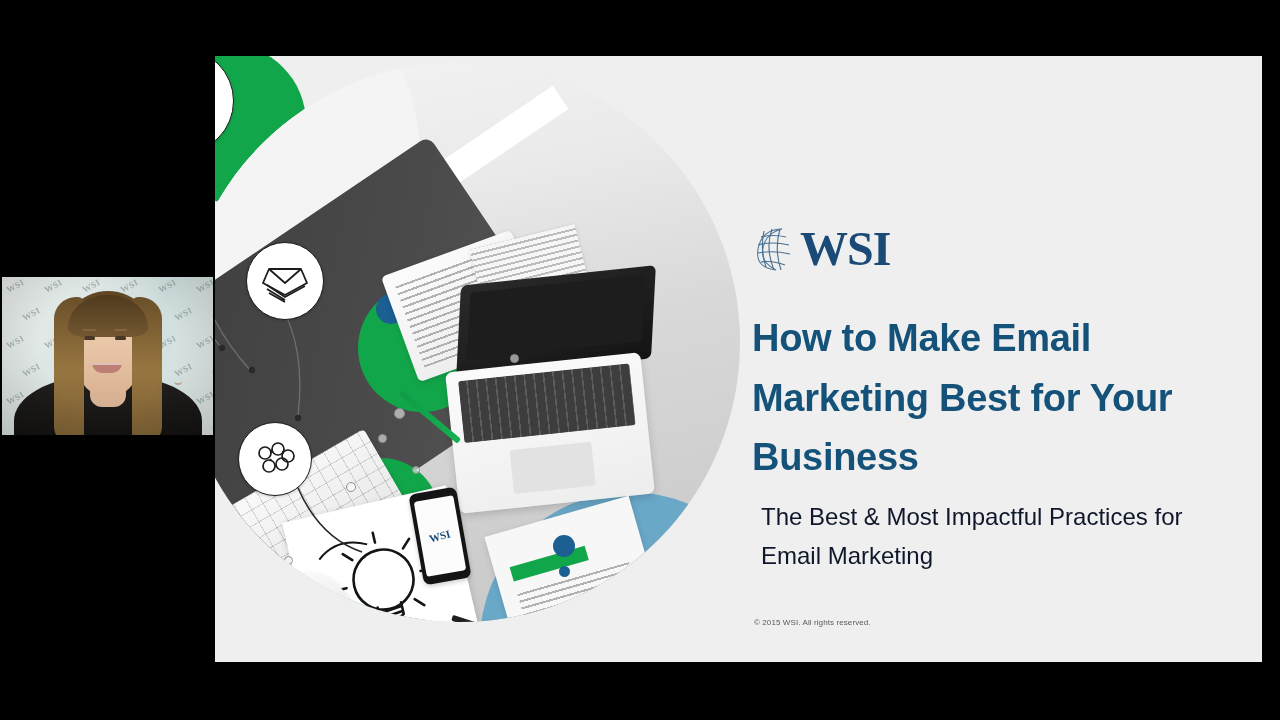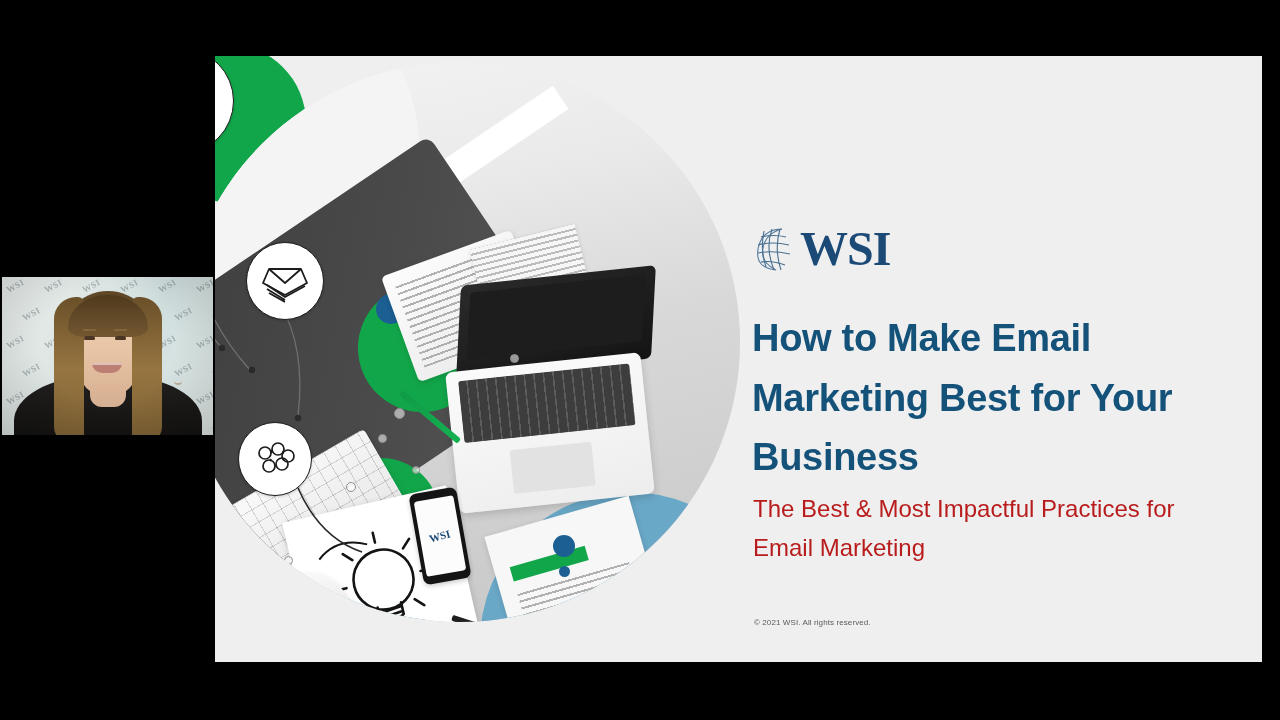--- a/index.html
+++ b/index.html
@@ -498,26 +498,26 @@
     font-size: 38px;
     line-height: 1.57;
     color: #14527a;
     letter-spacing: -.3px;
   }
   #slide-subtitle {
     position: absolute;
     left: 1px;
     top: 433px;
     width: 470px;
-    margin: 0;
+    margin: 8px;
     font-family: "Liberation Sans", sans-serif;
     font-weight: normal;
     font-size: 24px;
     line-height: 1.63;
-    color: #b91c1c;
+    color: #0f172a;
   }
   #slide-copyright {
     position: absolute;
     left: 2px;
     top: 562px;
     margin: 0;
     font-family: "Liberation Sans", sans-serif;
     font-size: 8px;
     color: #5a5a5a;
     letter-spacing: .1px;
@@ -721,17 +721,17 @@
             <path d="M30 5 Q10 5 6 25 Q3 44 24 46 Q8 38 11 24 Q14 9 30 5 Z" fill="#e8eef3" stroke="#5b7d9b"></path>
             <path d="M9 13 Q22 10 34 13 M6 21 Q20 17 37 21 M6 29 Q20 26 38 30 M9 38 Q20 36 33 41"></path>
             <path d="M20 5 Q13 24 22 46 M12 7 Q8 25 14 43 M28 5 Q22 25 29 46"></path>
           </g>
         </svg>
         <span id="brand-wordmark">WSI</span>
       </div>
 
       <h1 id="slide-title">How to Make Email Marketing Best for Your Business</h1>
       <p id="slide-subtitle">The Best &amp; Most Impactful Practices for Email Marketing</p>
-      <p id="slide-copyright">© 2021 WSI. All rights reserved.</p>
+      <p id="slide-copyright">© 2015 WSI. All rights reserved.</p>
     </div>
 
   </div>
 </div>
 
 </body></html>

